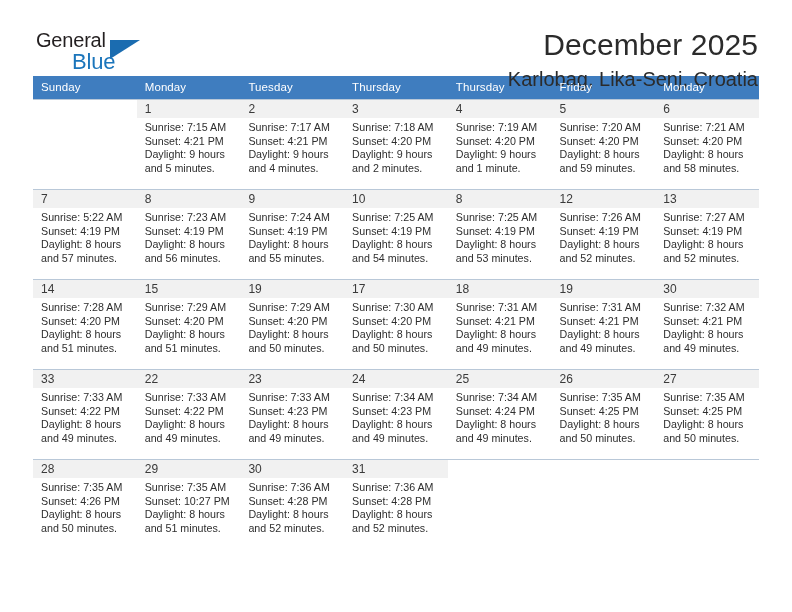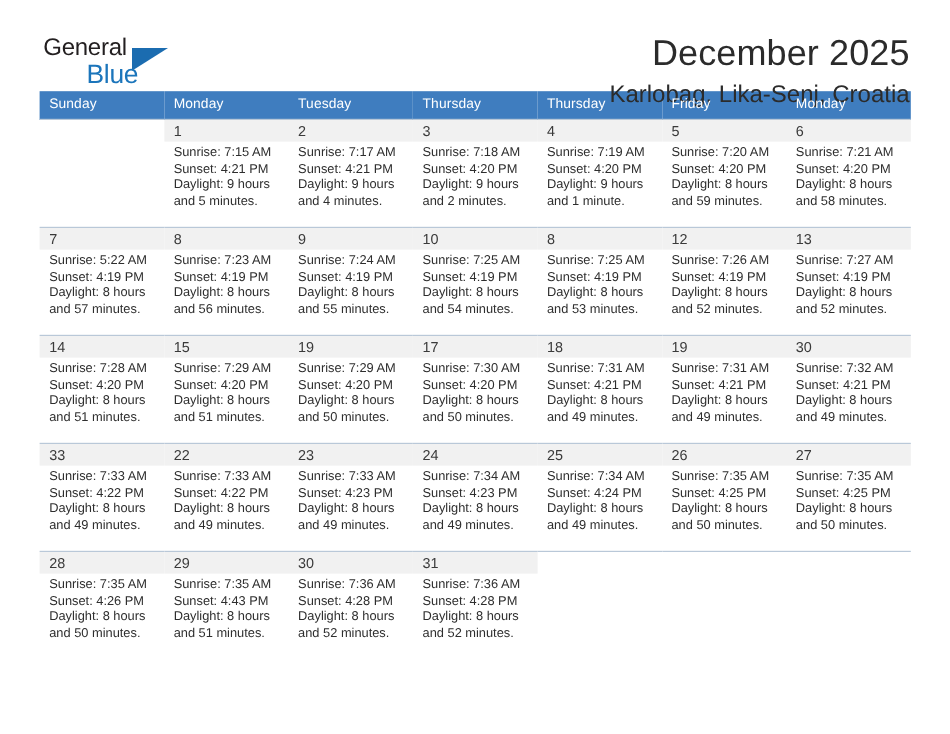--- a/index.html
+++ b/index.html
@@ -480,21 +480,21 @@
                 <div>Daylight: 8 hours</div>
                 <div>and 50 minutes.</div>
               </div>
             </div>
           </td>
           <td>
             <div class="daycell">
               <div class="daynum-row">29</div>
               <div class="lines">
                 <div>Sunrise: 7:35 AM</div>
-                <div>Sunset: 4:43 PM</div>
+                <div>Sunset: 10:27 PM</div>
                 <div>Daylight: 8 hours</div>
                 <div>and 51 minutes.</div>
               </div>
             </div>
           </td>
           <td>
             <div class="daycell">
               <div class="daynum-row">30</div>
               <div class="lines">
                 <div>Sunrise: 7:36 AM</div>

